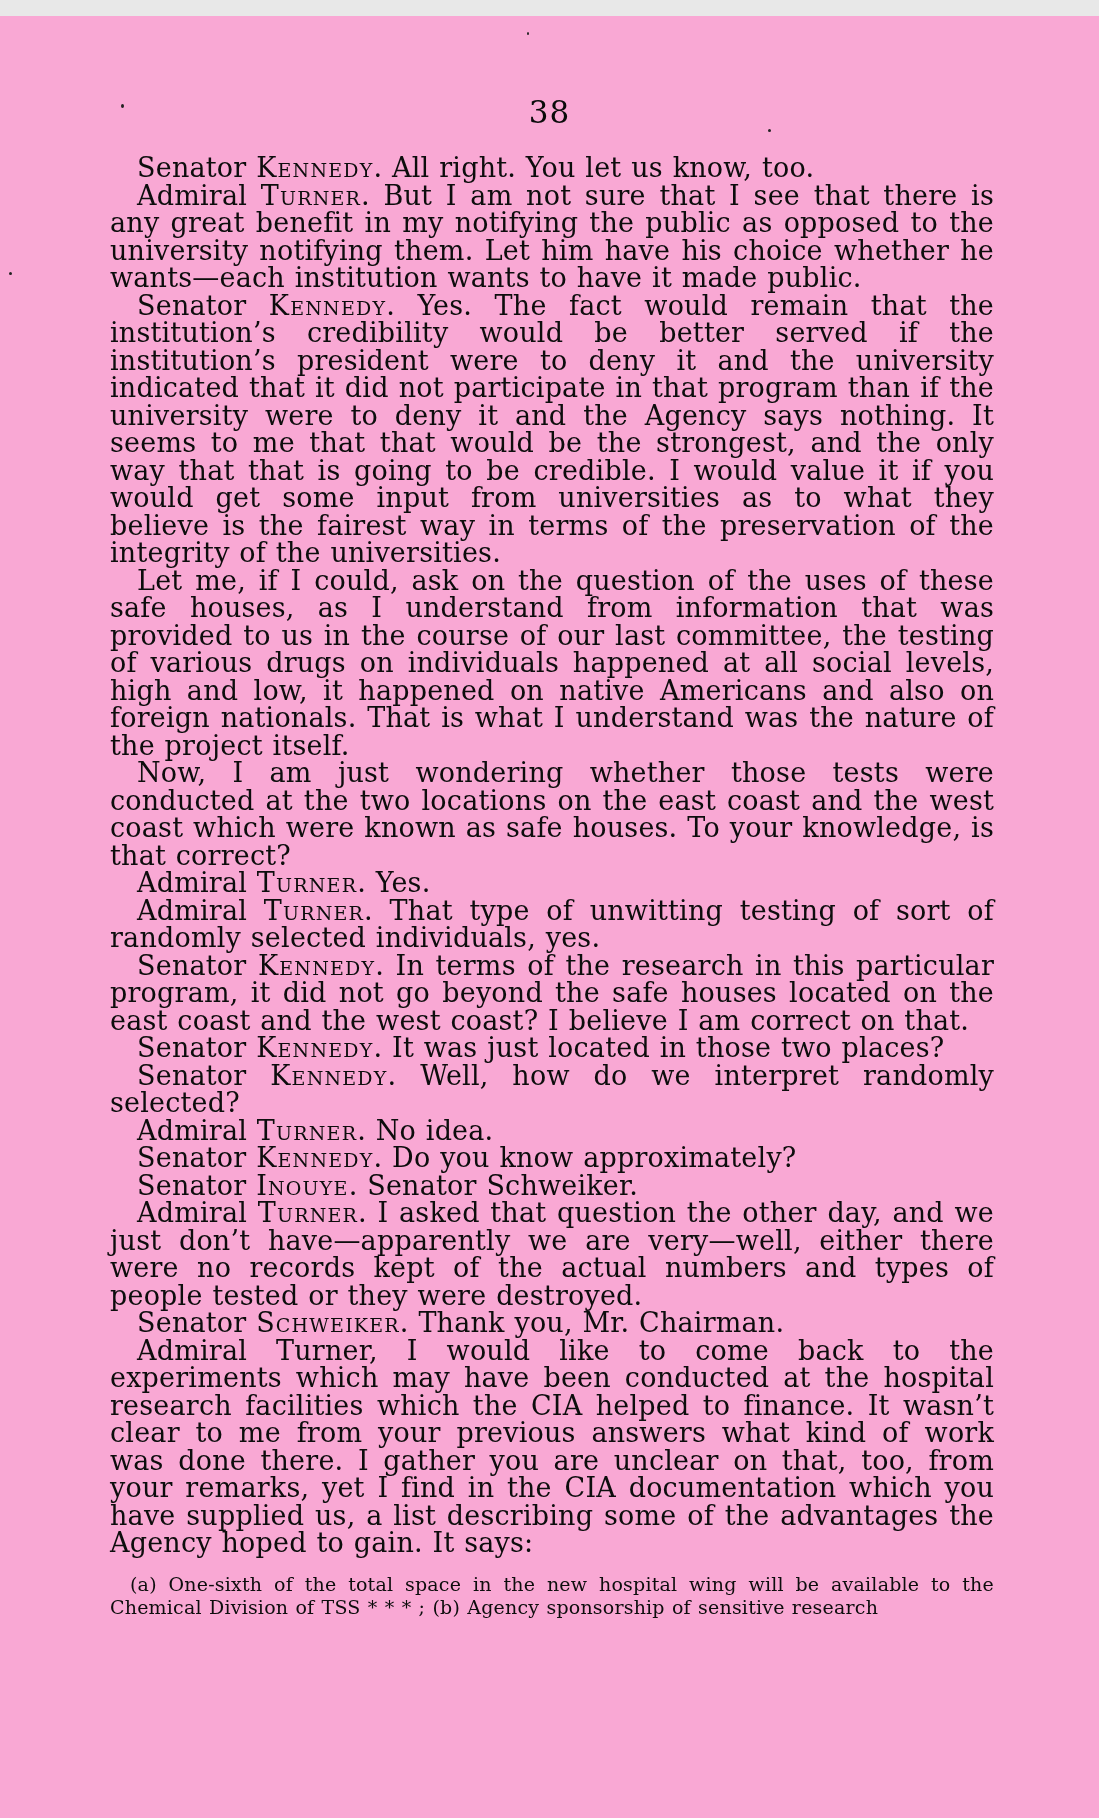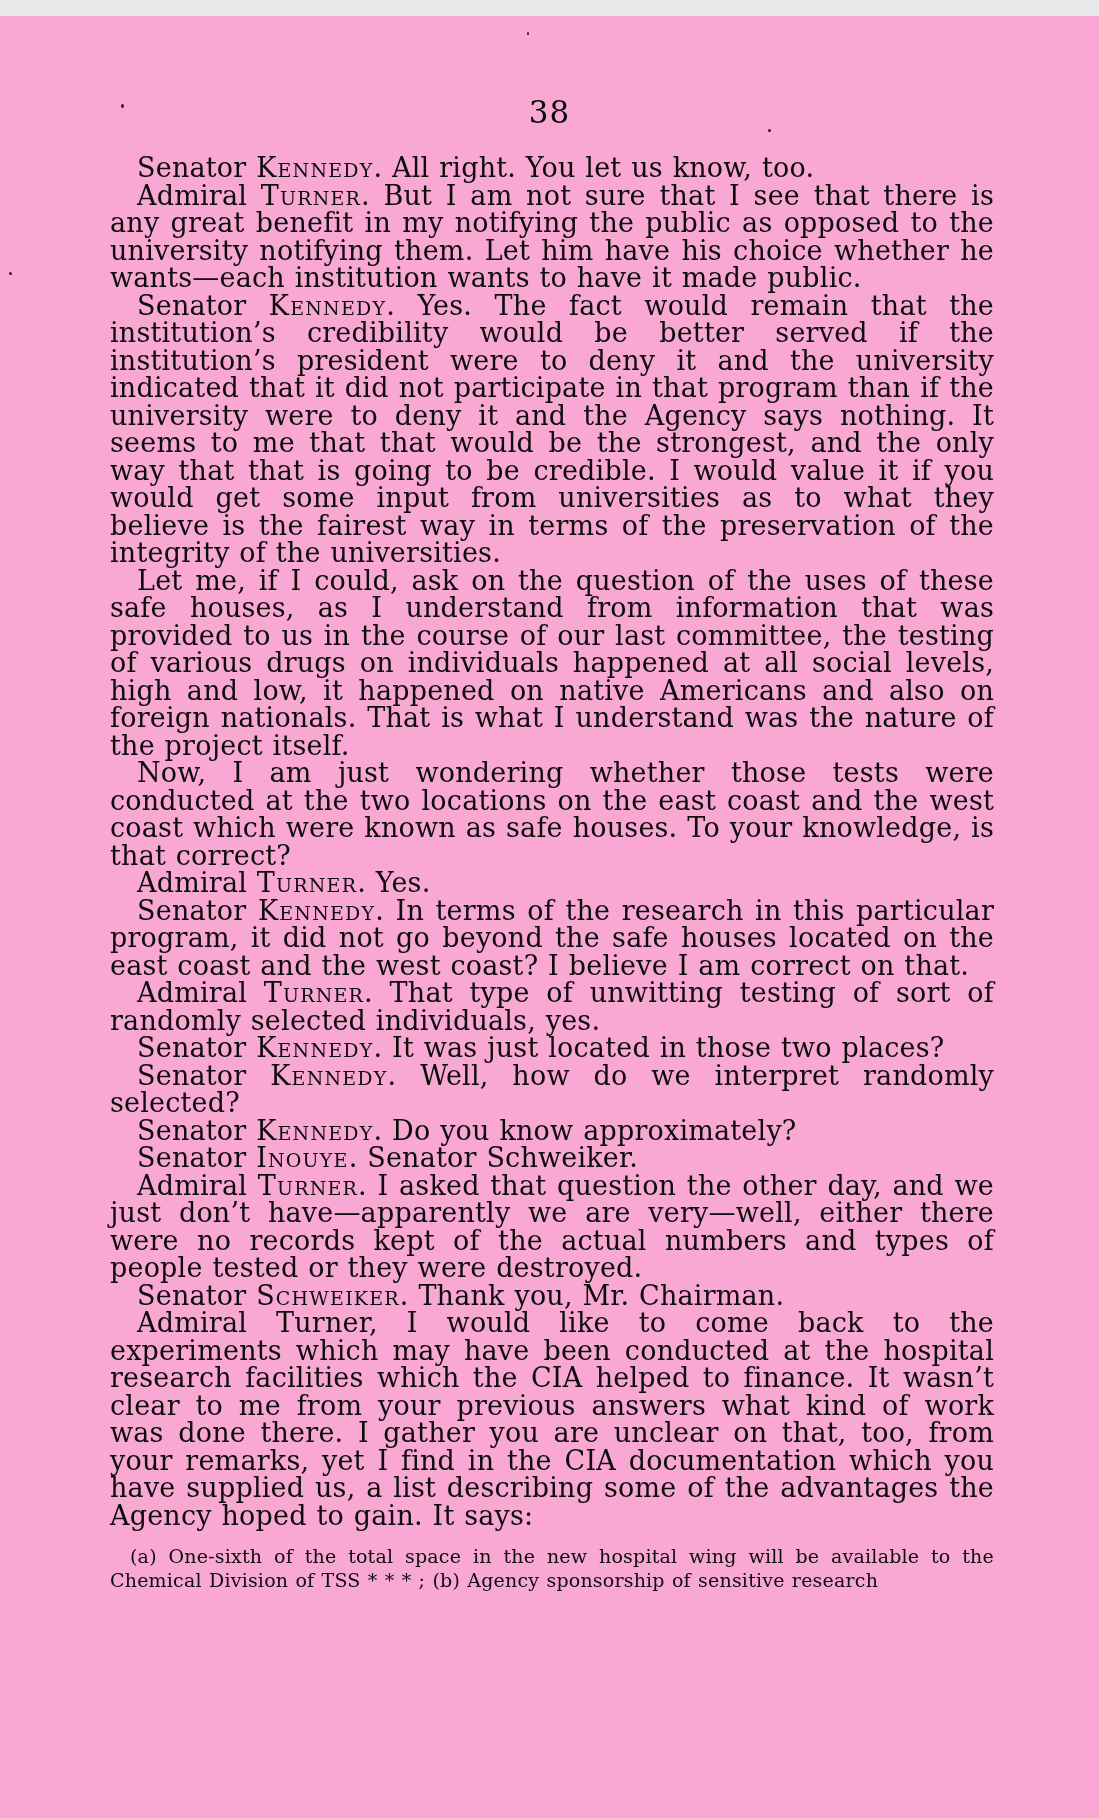--- a/index.html
+++ b/index.html
@@ -78,24 +78,25 @@
   <div class="pageno">38</div>
 
   <div class="content">
     <div id="body-paragraphs">
         <p class="para"><span>Senator </span><span class="sc">Kennedy</span>. All right. You let us know, too.</p>
         <p class="para"><span>Admiral </span><span class="sc">Turner</span>. But I am not sure that I see that there is any great benefit in my notifying the public as opposed to the university notifying them. Let him have his choice whether he wants—each institution wants to have it made public.</p>
         <p class="para"><span>Senator </span><span class="sc">Kennedy</span>. Yes. The fact would remain that the institution’s credibility would be better served if the institution’s president were to deny it and the university indicated that it did not participate in that program than if the university were to deny it and the Agency says nothing. It seems to me that that would be the strongest, and the only way that that is going to be credible. I would value it if you would get some input from universities as to what they believe is the fairest way in terms of the preservation of the integrity of the universities.</p>
         <p class="para">Let me, if I could, ask on the question of the uses of these safe houses, as I understand from information that was provided to us in the course of our last committee, the testing of various drugs on individuals happened at all social levels, high and low, it happened on native Americans and also on foreign nationals. That is what I understand was the nature of the project itself.</p>
         <p class="para">Now, I am just wondering whether those tests were conducted at the two locations on the east coast and the west coast which were known as safe houses. To your knowledge, is that correct?</p>
         <p class="para"><span>Admiral </span><span class="sc">Turner</span>. Yes.</p>
+        <p class="para"><span>Admiral </span><span class="sc">Turner</span>. That type of unwitting testing of sort of randomly selected individuals, yes.</p>
         <p class="para"><span>Senator </span><span class="sc">Kennedy</span>. In terms of the research in this particular program, it did not go beyond the safe houses located on the east coast and the west coast? I believe I am correct on that.</p>
-        <p class="para"><span>Admiral </span><span class="sc">Turner</span>. That type of unwitting testing of sort of randomly selected individuals, yes.</p>
         <p class="para"><span>Senator </span><span class="sc">Kennedy</span>. It was just located in those two places?</p>
         <p class="para"><span>Senator </span><span class="sc">Kennedy</span>. Well, how do we interpret randomly selected?</p>
+        <p class="para"><span>Admiral </span><span class="sc">Turner</span>. No idea.</p>
         <p class="para"><span>Senator </span><span class="sc">Kennedy</span>. Do you know approximately?</p>
         <p class="para"><span>Senator </span><span class="sc">Inouye</span>. Senator Schweiker.</p>
         <p class="para"><span>Admiral </span><span class="sc">Turner</span>. I asked that question the other day, and we just don’t have—apparently we are very—well, either there were no records kept of the actual numbers and types of people tested or they were destroyed.</p>
         <p class="para"><span>Senator </span><span class="sc">Schweiker</span>. Thank you, Mr. Chairman.</p>
         <p class="para">Admiral Turner, I would like to come back to the experiments which may have been conducted at the hospital research facilities which the CIA helped to finance. It wasn’t clear to me from your previous answers what kind of work was done there. I gather you are unclear on that, too, from your remarks, yet I find in the CIA documentation which you have supplied us, a list describing some of the advantages the Agency hoped to gain. It says:</p>
       </div>
     <p class="excerpt">(a) One-sixth of the total space in the new hospital wing will be available to the Chemical Division of TSS * * * ; (b) Agency sponsorship of sensitive research</p>
   </div>
 </div>
 

